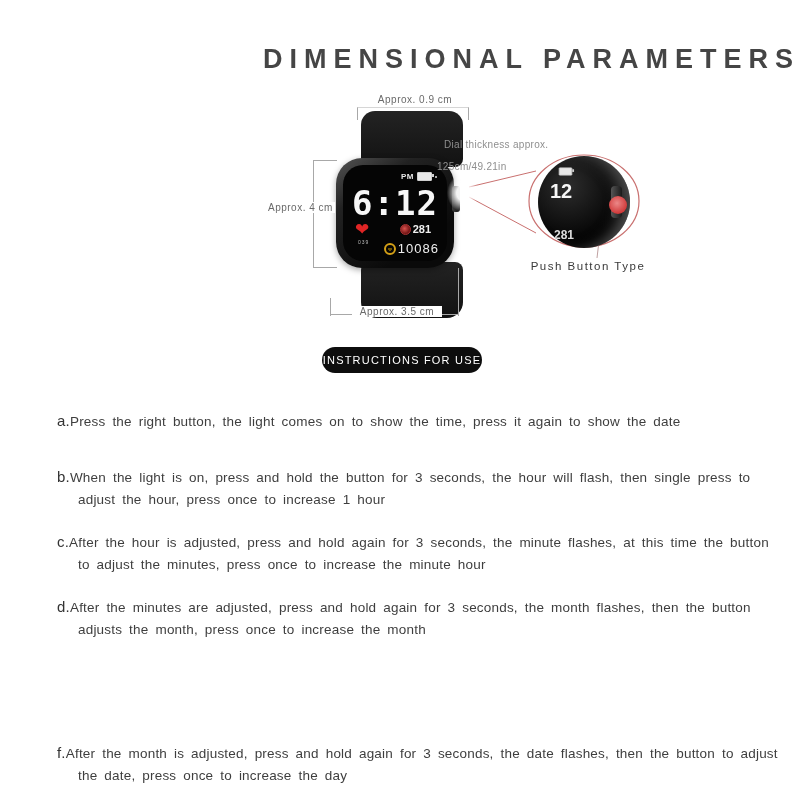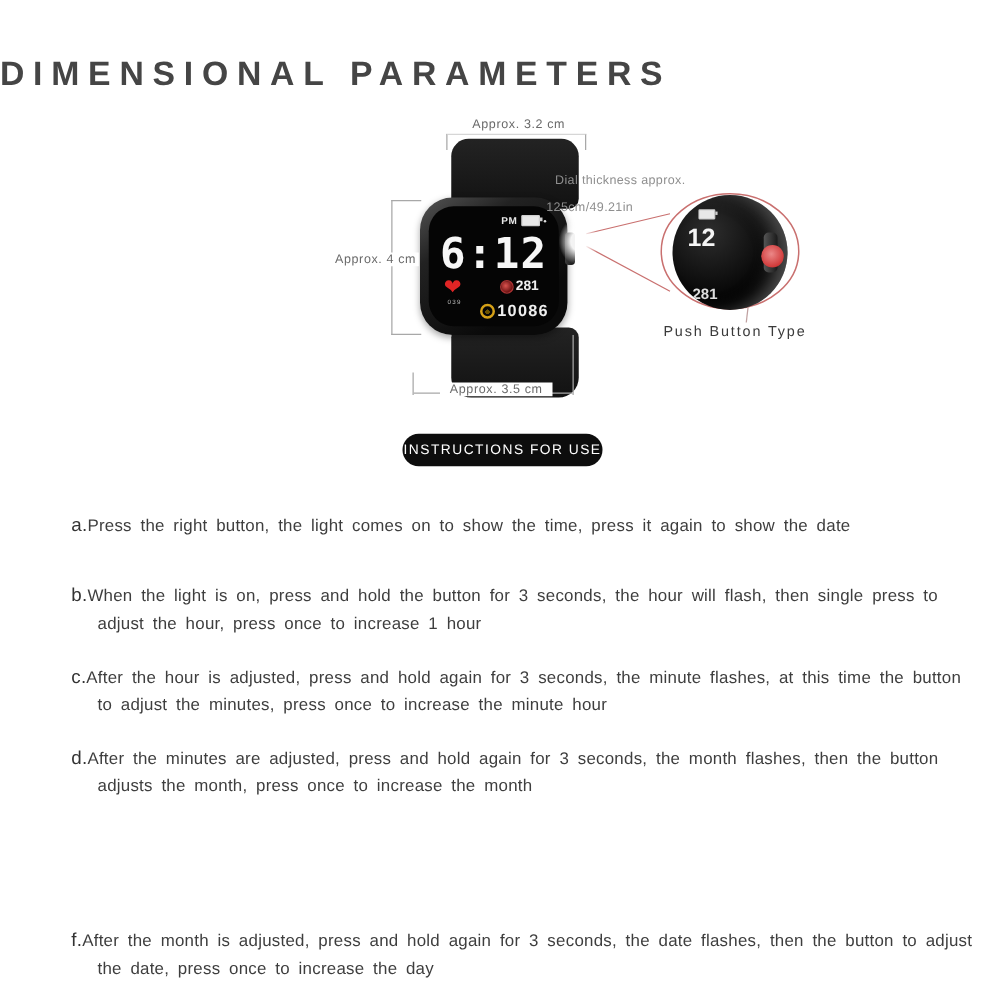--- a/index.html
+++ b/index.html
@@ -1,19 +1,19 @@
 <!DOCTYPE html>
 <html><head>
 <meta charset="utf-8">
 <style>
   html,body{margin:0;padding:0;background:#fff;}
   .canvas{position:relative;width:800px;height:800px;background:#ffffff;overflow:hidden;
           font-family:"Liberation Sans",sans-serif;color:#3f3f3f;}
   
-  .page-title{position:absolute;top:44px;left:0;width:100%;text-align:left;
+  .page-title{position:absolute;top:44px;left:0;width:100%;text-align:right;
     font-size:27px;font-weight:700;letter-spacing:7px;color:#454545;}
   
   .strap{position:absolute;background:linear-gradient(180deg,#232323,#121212);}
   .strap-top{left:361px;top:111px;width:102px;height:56px;border-radius:14px 14px 8px 8px;}
   .strap-bottom{left:361px;top:262px;width:102px;height:56px;border-radius:8px 8px 16px 16px;}
   .watch-case{position:absolute;left:336px;top:158px;width:118px;height:110px;border-radius:26px;
     background:linear-gradient(145deg,#555 0%,#222 28%,#0a0a0a 75%);
     box-shadow:0 2px 6px rgba(0,0,0,.35);}
   .watch-screen{position:absolute;left:7px;top:7px;width:104px;height:96px;border-radius:20px;
     background:#050505;overflow:hidden;}
@@ -22,21 +22,21 @@
   .batt{width:13px;height:7px;border:1px solid #cfcfcf;border-radius:1px;position:relative;background:#e8e8e8;}
   .batt:after{content:"";position:absolute;right:-3px;top:1px;width:2px;height:3px;background:#cfcfcf;}
   .scr-dot{width:2px;height:2px;border-radius:50%;background:#ddd;}
   .scr-time{position:absolute;left:0;top:18px;width:100%;text-align:center;
     font-family:"DejaVu Sans Mono",monospace;font-weight:700;font-size:34px;
     color:#f7f7f7;letter-spacing:1px;}
   .scr-heart{position:absolute;left:12px;top:56px;font-size:17px;color:#e02525;line-height:1;}
   .scr-heart-sub{position:absolute;left:15px;top:74px;font-size:5px;color:#bbb;letter-spacing:1px;}
   .stat{position:absolute;display:flex;align-items:center;gap:2px;color:#efefef;}
   .stat1{right:16px;top:58px;font-size:11px;font-weight:700;}
-  .stat2{right:8px;top:76px;font-size:13px;font-weight:700;letter-spacing:1px;}
+  .stat2{right:8px;top:76px;font-size:13px;font-weight:400;letter-spacing:1px;}
   .dot-red{width:11px;height:11px;border-radius:50%;background:radial-gradient(circle at 40% 40%,#d9534f,#6e1212 70%);
     border:1px solid #a33;box-sizing:border-box;}
   .ring-gold{width:12px;height:12px;border-radius:50%;border:2px solid #d4a017;box-sizing:border-box;
     background:radial-gradient(circle at 50% 55%,#6b5200 0 30%,transparent 31%);}
   .side-button{position:absolute;left:452px;top:186px;width:8px;height:26px;border-radius:3px;
     background:linear-gradient(90deg,#3c3c3c,#111);}
   .button-highlight{position:absolute;left:447px;top:174px;width:32px;height:38px;border-radius:50%;
     background:radial-gradient(closest-side,rgba(255,255,255,.95) 40%,rgba(255,255,255,0));}
   
   .dim-label{position:absolute;font-size:10px;color:#6a6a6a;letter-spacing:.5px;background:#fff;padding:0 2px;}
@@ -103,21 +103,21 @@
         <span>281</span>
       </div>
       <div class="stat stat2">
         <span class="ring-gold"></span>
         <span>10086</span>
       </div>
     </div>
   </div>
   <div class="side-button"></div>
 
-  <div class="dim-label dim-top-label">Approx. 3.2 cm</div>
+  <div class="dim-label dim-top-label">Approx. 0.9 cm</div>
   <div class="dim-top-bracket"></div>
   <div class="dim-left-line"></div>
   <div class="dim-left-ticktop"></div>
   <div class="dim-left-tickbot"></div>
   <div class="dim-label dim-left-label">Approx. 4 cm</div>
   <div class="dim-bot-tickl"></div>
   <div class="dim-bot-tickr"></div>
   <div class="dim-bot-linel"></div>
   <div class="dim-bot-liner"></div>
   <div class="dim-label dim-bot-label">Approx. 3.5 cm</div>

